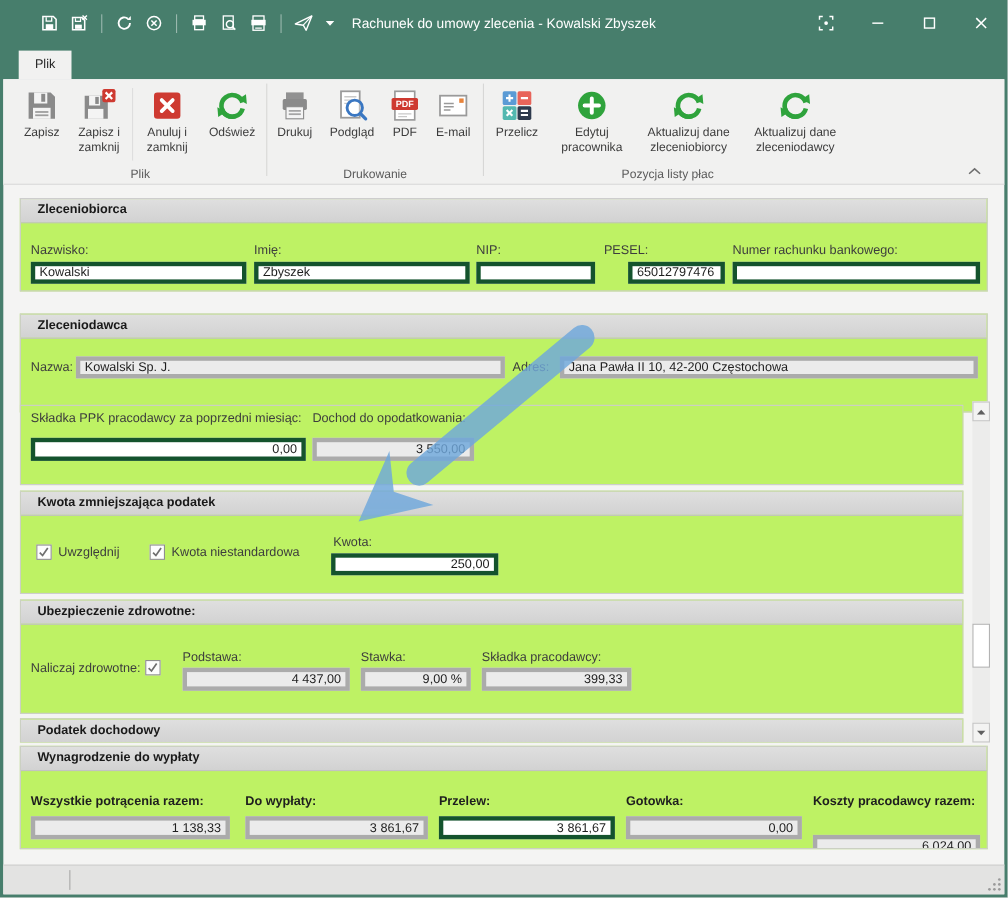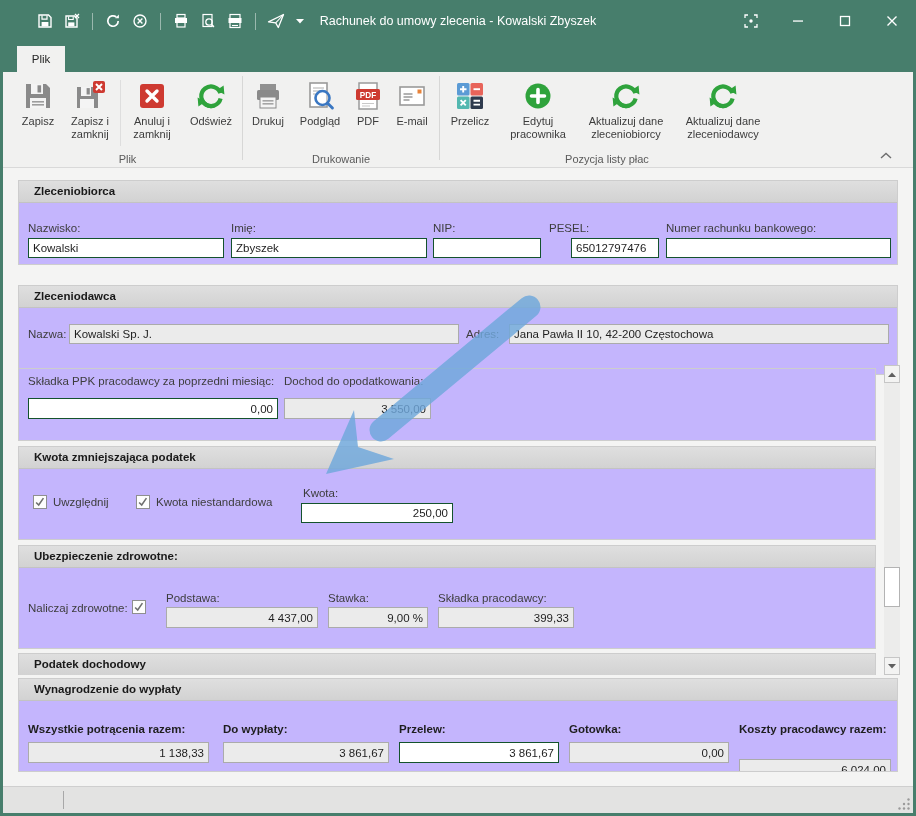--- a/index.html
+++ b/index.html
@@ -32,26 +32,26 @@
   .rgroup .caption { position:absolute; left:0; right:0; bottom:2px; text-align:center; color:#5a5a5a; font-size:11px; }
   .rbtn { display:flex; flex-direction:column; align-items:center; padding-top:8px; cursor:default; }
   .rbtn svg { width:32px; height:32px; }
   .rbtn .lbl { margin-top:3px; font-size:11px; line-height:13px; text-align:center; color:#3c3c3c; }
   .gsep { width:1px; background:#d7d7d6; margin:4px 2px; height:84px; }
   .tsep { width:1px; background:#dedede; margin:8px 1px; height:66px; }
   .ribbon-collapse { position:absolute; right:18px; bottom:5px; width:18px; height:14px;
                      display:flex; align-items:center; justify-content:center; }
 
   
-  .sec { position:absolute; background:#c4b5fd; border:1px solid #cdcdcd; overflow:hidden; }
+  .sec { position:absolute; background:#bef264; border:1px solid #cdcdcd; overflow:hidden; }
   .hdr { height:22px; background:linear-gradient(#dfdfdf,#d2d2d2); border-bottom:1px solid #c3c3c3;
          font-weight:bold; padding:4px 0 0 15px; color:#191919; }
   .flabel { position:absolute; color:#3d3d3d; white-space:nowrap; }
   .blabel { position:absolute; color:#1e1e1e; font-weight:bold; white-space:nowrap; }
-  input.fld { position:absolute; height:20px; border:1px solid #14532d; background:#ffffff;
+  input.fld { position:absolute; height:20px; border:4px solid #14532d; background:#ffffff;
               font-family:"Liberation Sans",sans-serif; font-size:11.5px; color:#1e1e1e; padding:0 4px; }
   input.fld.ro { background:#ebebeb; border-color:#ababab; }
   input.fld.num { text-align:right; }
   .cb { position:absolute; width:14px; height:14px; background:#fdfdfd; border:1px solid #8f8f8f;
         display:flex; align-items:center; justify-content:center; }
   .cblabel { position:absolute; color:#3d3d3d; white-space:nowrap; }
 
   
   .scrollwrap { position:absolute; left:15px; top:293px; width:858px; height:310px; overflow:hidden; }
   .scrollwrap .sec { left:0; right:0; }

